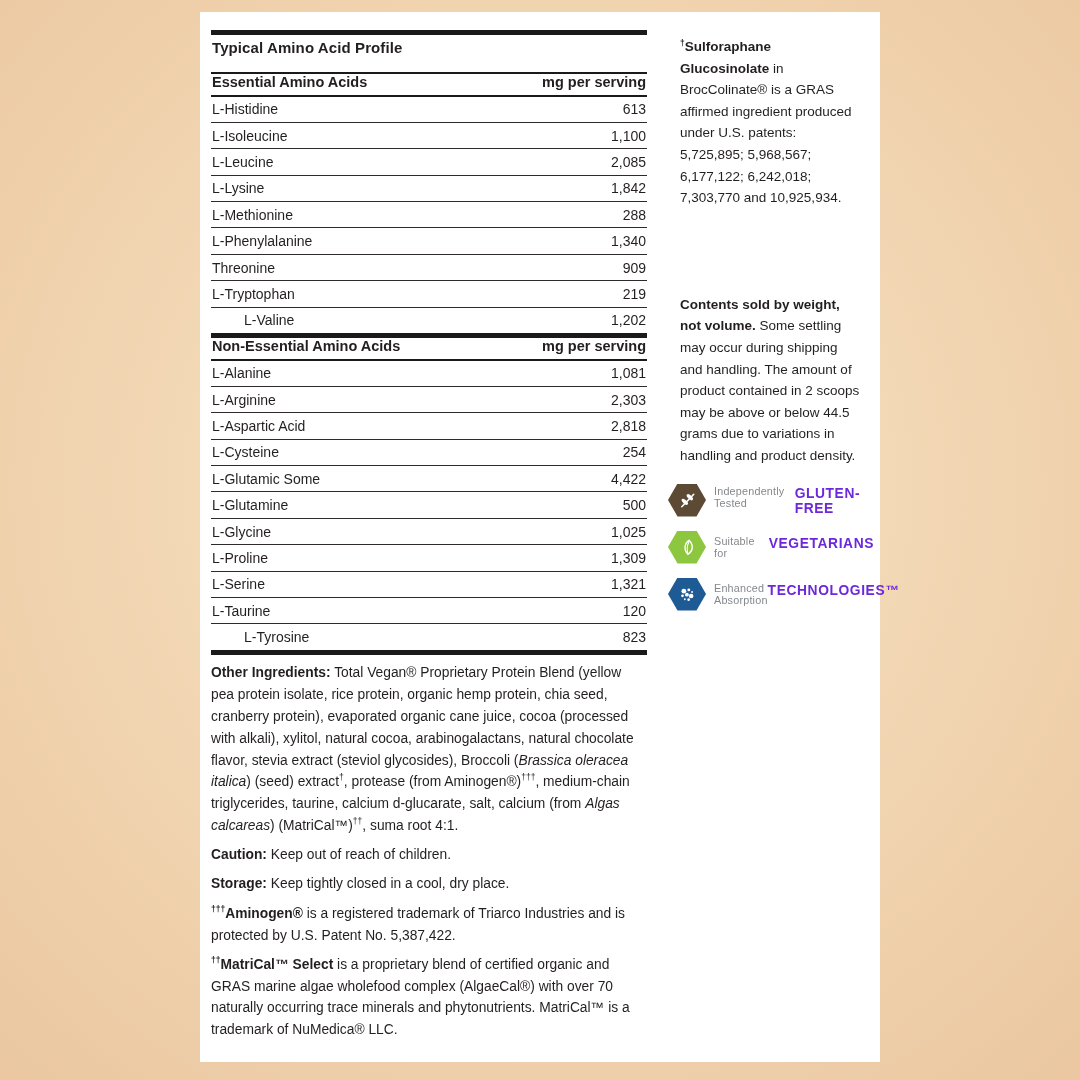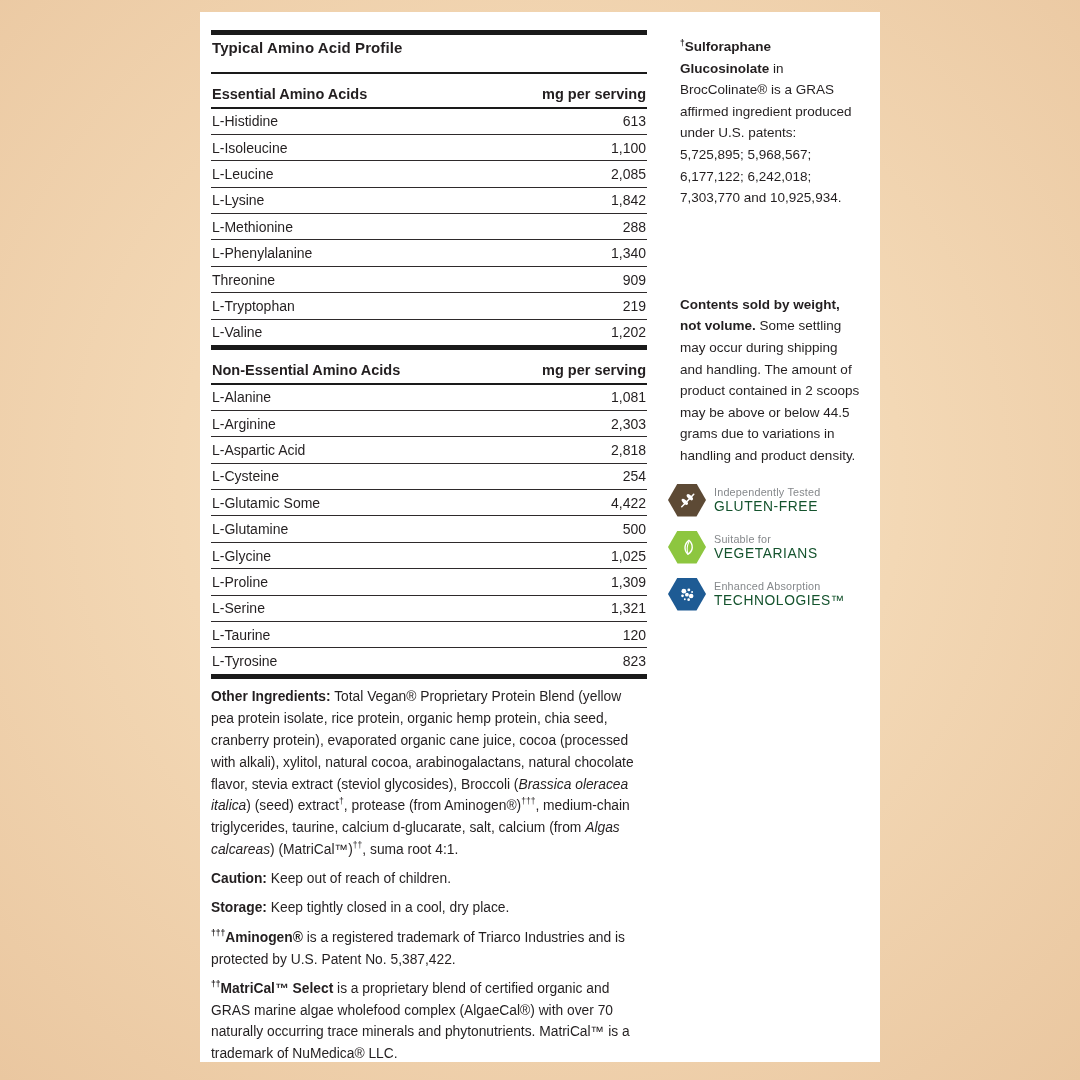--- a/index.html
+++ b/index.html
@@ -9,40 +9,40 @@
   .panel{position:absolute;left:200px;top:12px;width:680px;height:1050px;background:#ffffff;}
 
   
   .left-col{position:absolute;left:11px;top:18px;width:436px;}
   .bar{width:100%;background:#1a1a1a;}
   .bar.thick{height:5px;}
   .bar.medium{height:2px;}
   .bar.thin{height:1.5px;}
   .table-title{font-size:15px;font-weight:700;padding:4px 0 16px 1px;letter-spacing:.1px;}
   .thead{display:flex;justify-content:space-between;align-items:baseline;
-         font-size:14.5px;font-weight:700;padding:12px 1px 5px 1px;}
+         font-size:14.5px;font-weight:700;padding:0 1px 5px 1px;}
   .trow{display:flex;justify-content:space-between;align-items:center;
         font-size:14px;height:25.4px;border-bottom:1.5px solid #2e2a2b;padding:0 1px;}
-  .rows .trow:last-child{border-bottom:none;}
+  .rows .trow:last-child{border-bottom:none;margin-left:32px;}
   .para{font-size:13.8px;line-height:21.8px;margin:7.5px 0 0 0;text-align:left;}
   .seg-bold{font-weight:700;}
   .seg-italic{font-style:italic;}
   .seg-sup{vertical-align:super;font-size:.62em;line-height:0;}
 
   
   .right-col{position:absolute;left:468px;top:12px;width:206px;}
   .rpara{font-size:13.5px;line-height:21.6px;margin:12px;}
   .rpara.second{margin-top:85px;}
   .badges{margin-top:17px;}
   .badge{display:flex;align-items:center;margin-bottom:14px;}
   .hex{width:38px;height:33px;flex:0 0 38px;display:flex;align-items:center;justify-content:center;
        clip-path:polygon(25% 0,75% 0,100% 50%,75% 100%,25% 100%,0 50%);}
-  .badge-text{margin-left:8px;display:flex;flex-direction:column;}
+  .badge-text{margin-left:8px;display:flex;flex-direction:row;}
   .badge-line1{font-size:10.8px;color:#85888b;letter-spacing:.2px;}
-  .badge-line2{font-size:13.8px;font-weight:400;color:#14532d;letter-spacing:.6px;margin-top:1px;}
+  .badge-line2{font-size:13.8px;font-weight:700;color:#6d28d9;letter-spacing:.6px;margin-top:1px;}
 </style>
 </head>
 <body>
 
 <div class="page">
   <div class="panel">
 
     <div class="left-col">
       <div class="bar thick"></div>
       <div class="table-title">Typical Amino Acid Profile</div>

